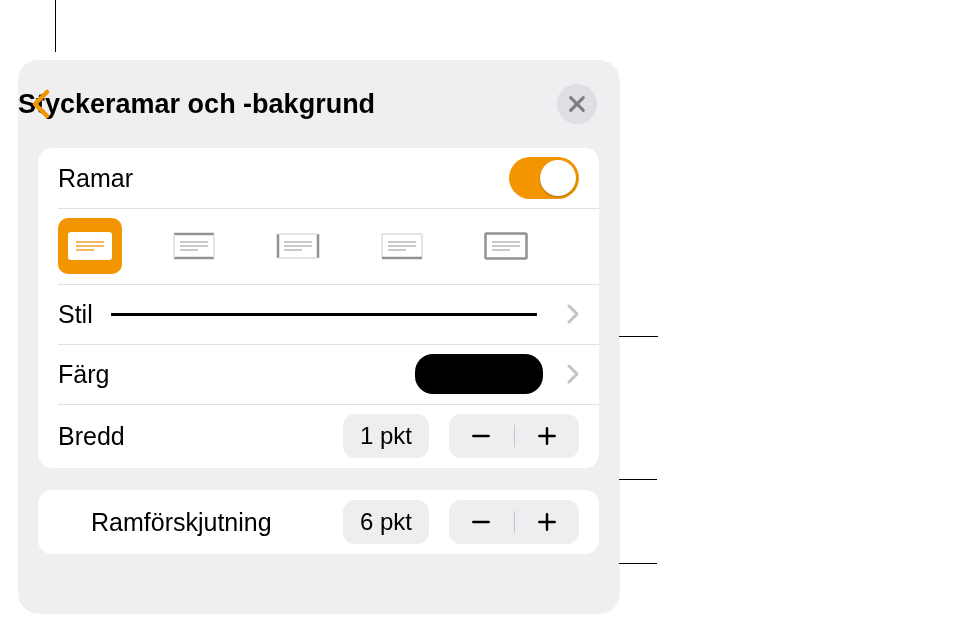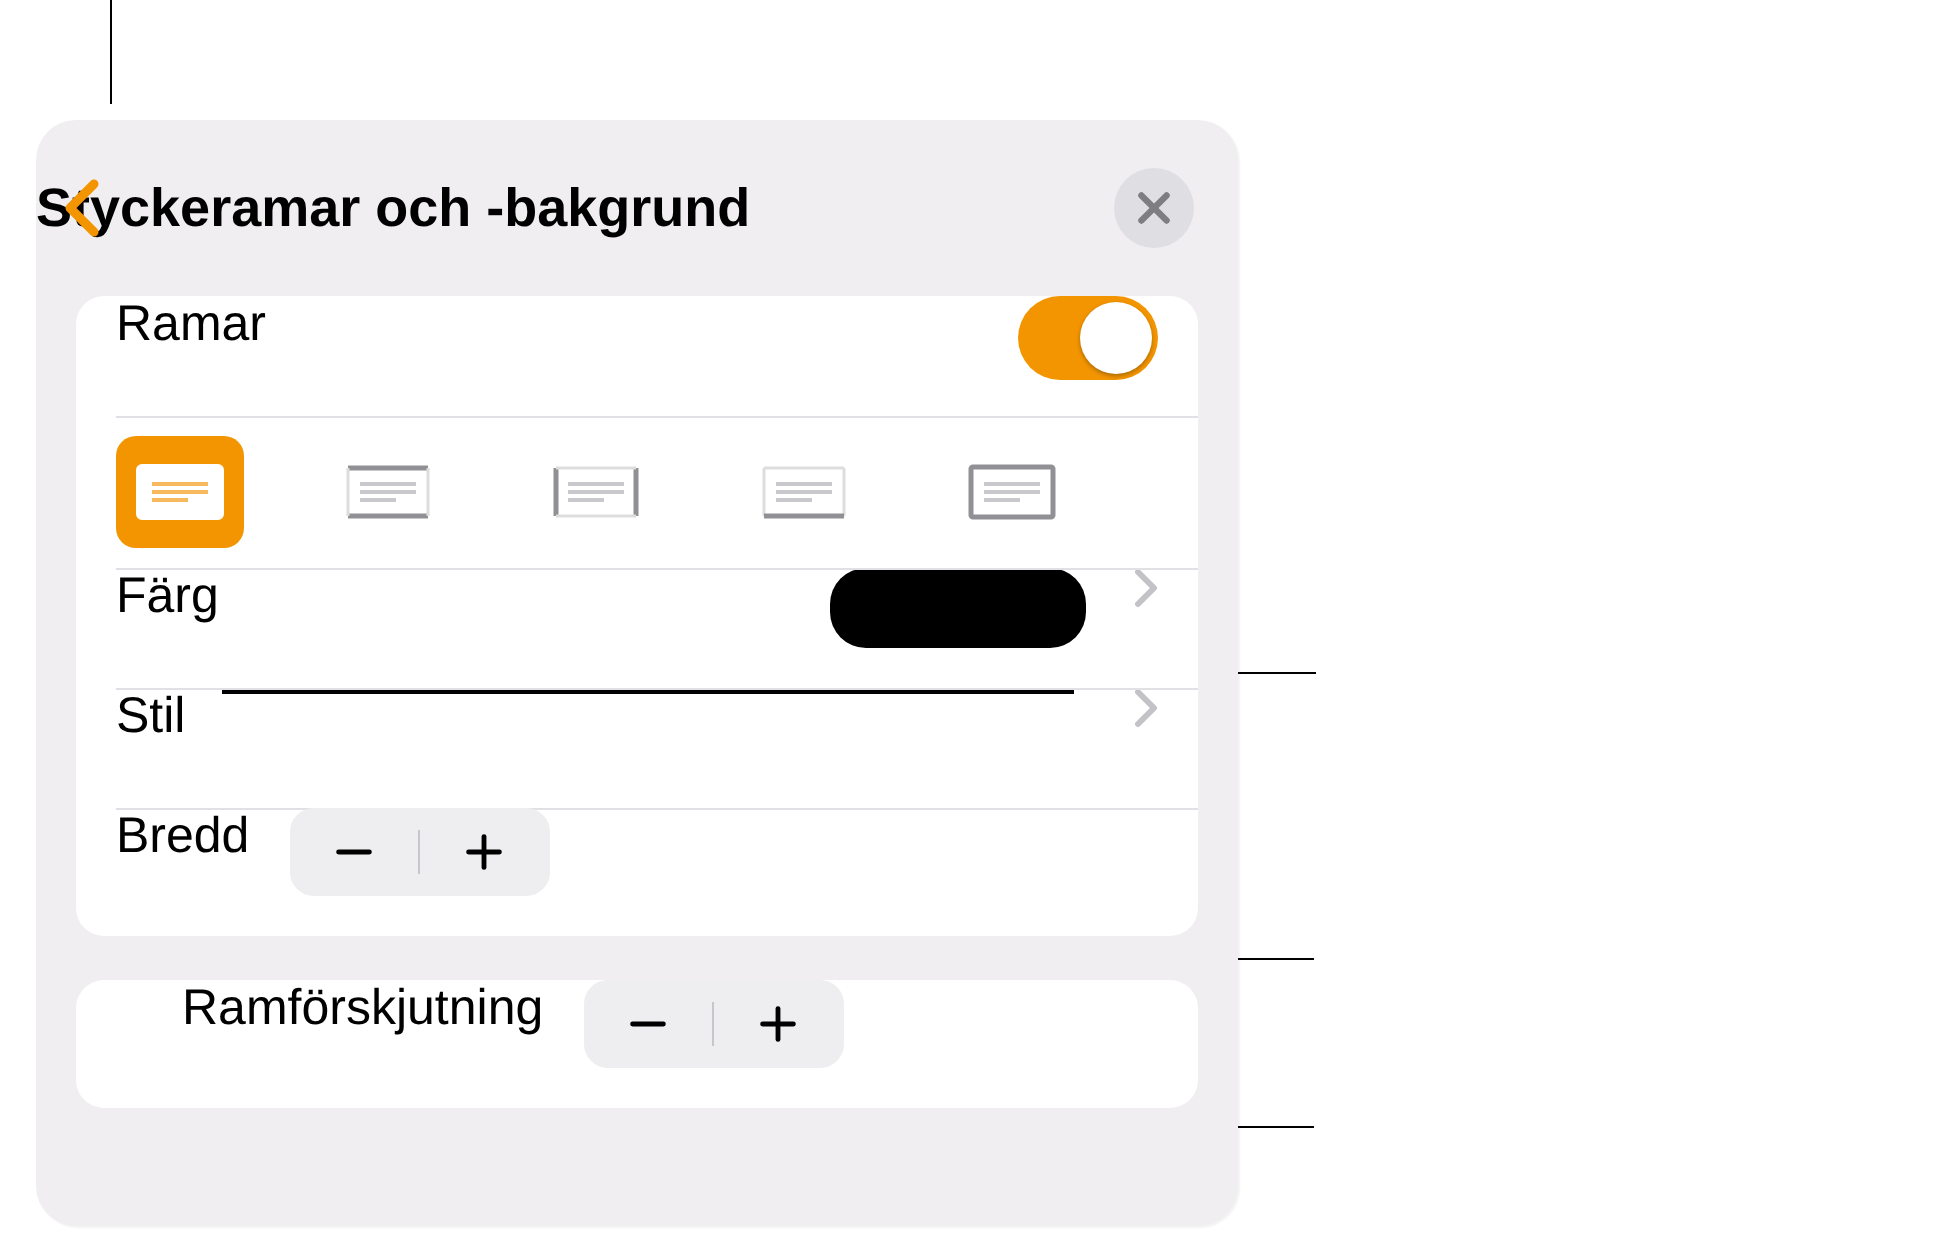--- a/index.html
+++ b/index.html
@@ -57,20 +57,21 @@
     align-items: center;
     justify-content: center;
   }
   .group {
     background: #fff;
     margin: 0 20px;
     border-radius: 14px;
   }
   .row {
     display: flex;
+    align-items: center;
     height: 60px;
     padding: 0 20px;
     position: relative;
   }
   .row + .row::before {
     content: "";
     position: absolute;
     left: 20px;
     right: 0;
     top: 0;
@@ -253,57 +254,59 @@
         <svg viewBox="0 0 44 28" width="44" height="28">
           <rect x="1.5" y="1.5" width="41" height="25" rx="1" fill="none" stroke="#919094" stroke-width="2.5"></rect>
           <line x1="8" y1="10" x2="36" y2="10" stroke="#c9c8cc" stroke-width="2"></line>
           <line x1="8" y1="14" x2="36" y2="14" stroke="#c9c8cc" stroke-width="2"></line>
           <line x1="8" y1="18" x2="26" y2="18" stroke="#c9c8cc" stroke-width="2"></line>
         </svg>
       </div>
     </div>
 
     <div class="row">
+      <div class="row-label">Stil</div>
+      <div class="stil-line"></div>
+      <svg class="chevron" viewBox="0 0 12 20">
+        <polyline points="2,2 10,10 2,18" fill="none" stroke="#c3c2c6" stroke-width="3" stroke-linecap="round" stroke-linejoin="round"></polyline>
+      </svg>
+    </div>
+
+    <div class="row">
       <div class="row-label">Färg</div>
       <div class="color-swatch"></div>
       <svg class="chevron" viewBox="0 0 12 20">
         <polyline points="2,2 10,10 2,18" fill="none" stroke="#c3c2c6" stroke-width="3" stroke-linecap="round" stroke-linejoin="round"></polyline>
       </svg>
     </div>
 
-    <div class="row">
-      <div class="row-label">Stil</div>
-      <div class="stil-line"></div>
-      <svg class="chevron" viewBox="0 0 12 20">
-        <polyline points="2,2 10,10 2,18" fill="none" stroke="#c3c2c6" stroke-width="3" stroke-linecap="round" stroke-linejoin="round"></polyline>
-      </svg>
-    </div>
-
     <div class="row" style="height:64px;">
       <div class="row-label">Bredd</div>
+      <div class="pill value-pill">1 pkt</div>
       <div class="pill stepper">
         <div class="stepper-half">
           <svg viewBox="0 0 20 20" width="22" height="22">
             <line x1="3" y1="10" x2="17" y2="10" stroke="#000" stroke-width="2.2" stroke-linecap="round"></line>
           </svg>
         </div>
         <div class="stepper-divider"></div>
         <div class="stepper-half">
           <svg viewBox="0 0 20 20" width="22" height="22">
             <line x1="3" y1="10" x2="17" y2="10" stroke="#000" stroke-width="2.2" stroke-linecap="round"></line>
             <line x1="10" y1="3" x2="10" y2="17" stroke="#000" stroke-width="2.2" stroke-linecap="round"></line>
           </svg>
         </div>
       </div>
     </div>
   </div>
 
   <div class="group group2">
     <div class="row" style="height:64px;">
       <div class="row-label">Ramförskjutning</div>
+      <div class="pill value-pill">6 pkt</div>
       <div class="pill stepper">
         <div class="stepper-half">
           <svg viewBox="0 0 20 20" width="22" height="22">
             <line x1="3" y1="10" x2="17" y2="10" stroke="#000" stroke-width="2.2" stroke-linecap="round"></line>
           </svg>
         </div>
         <div class="stepper-divider"></div>
         <div class="stepper-half">
           <svg viewBox="0 0 20 20" width="22" height="22">
             <line x1="3" y1="10" x2="17" y2="10" stroke="#000" stroke-width="2.2" stroke-linecap="round"></line>

